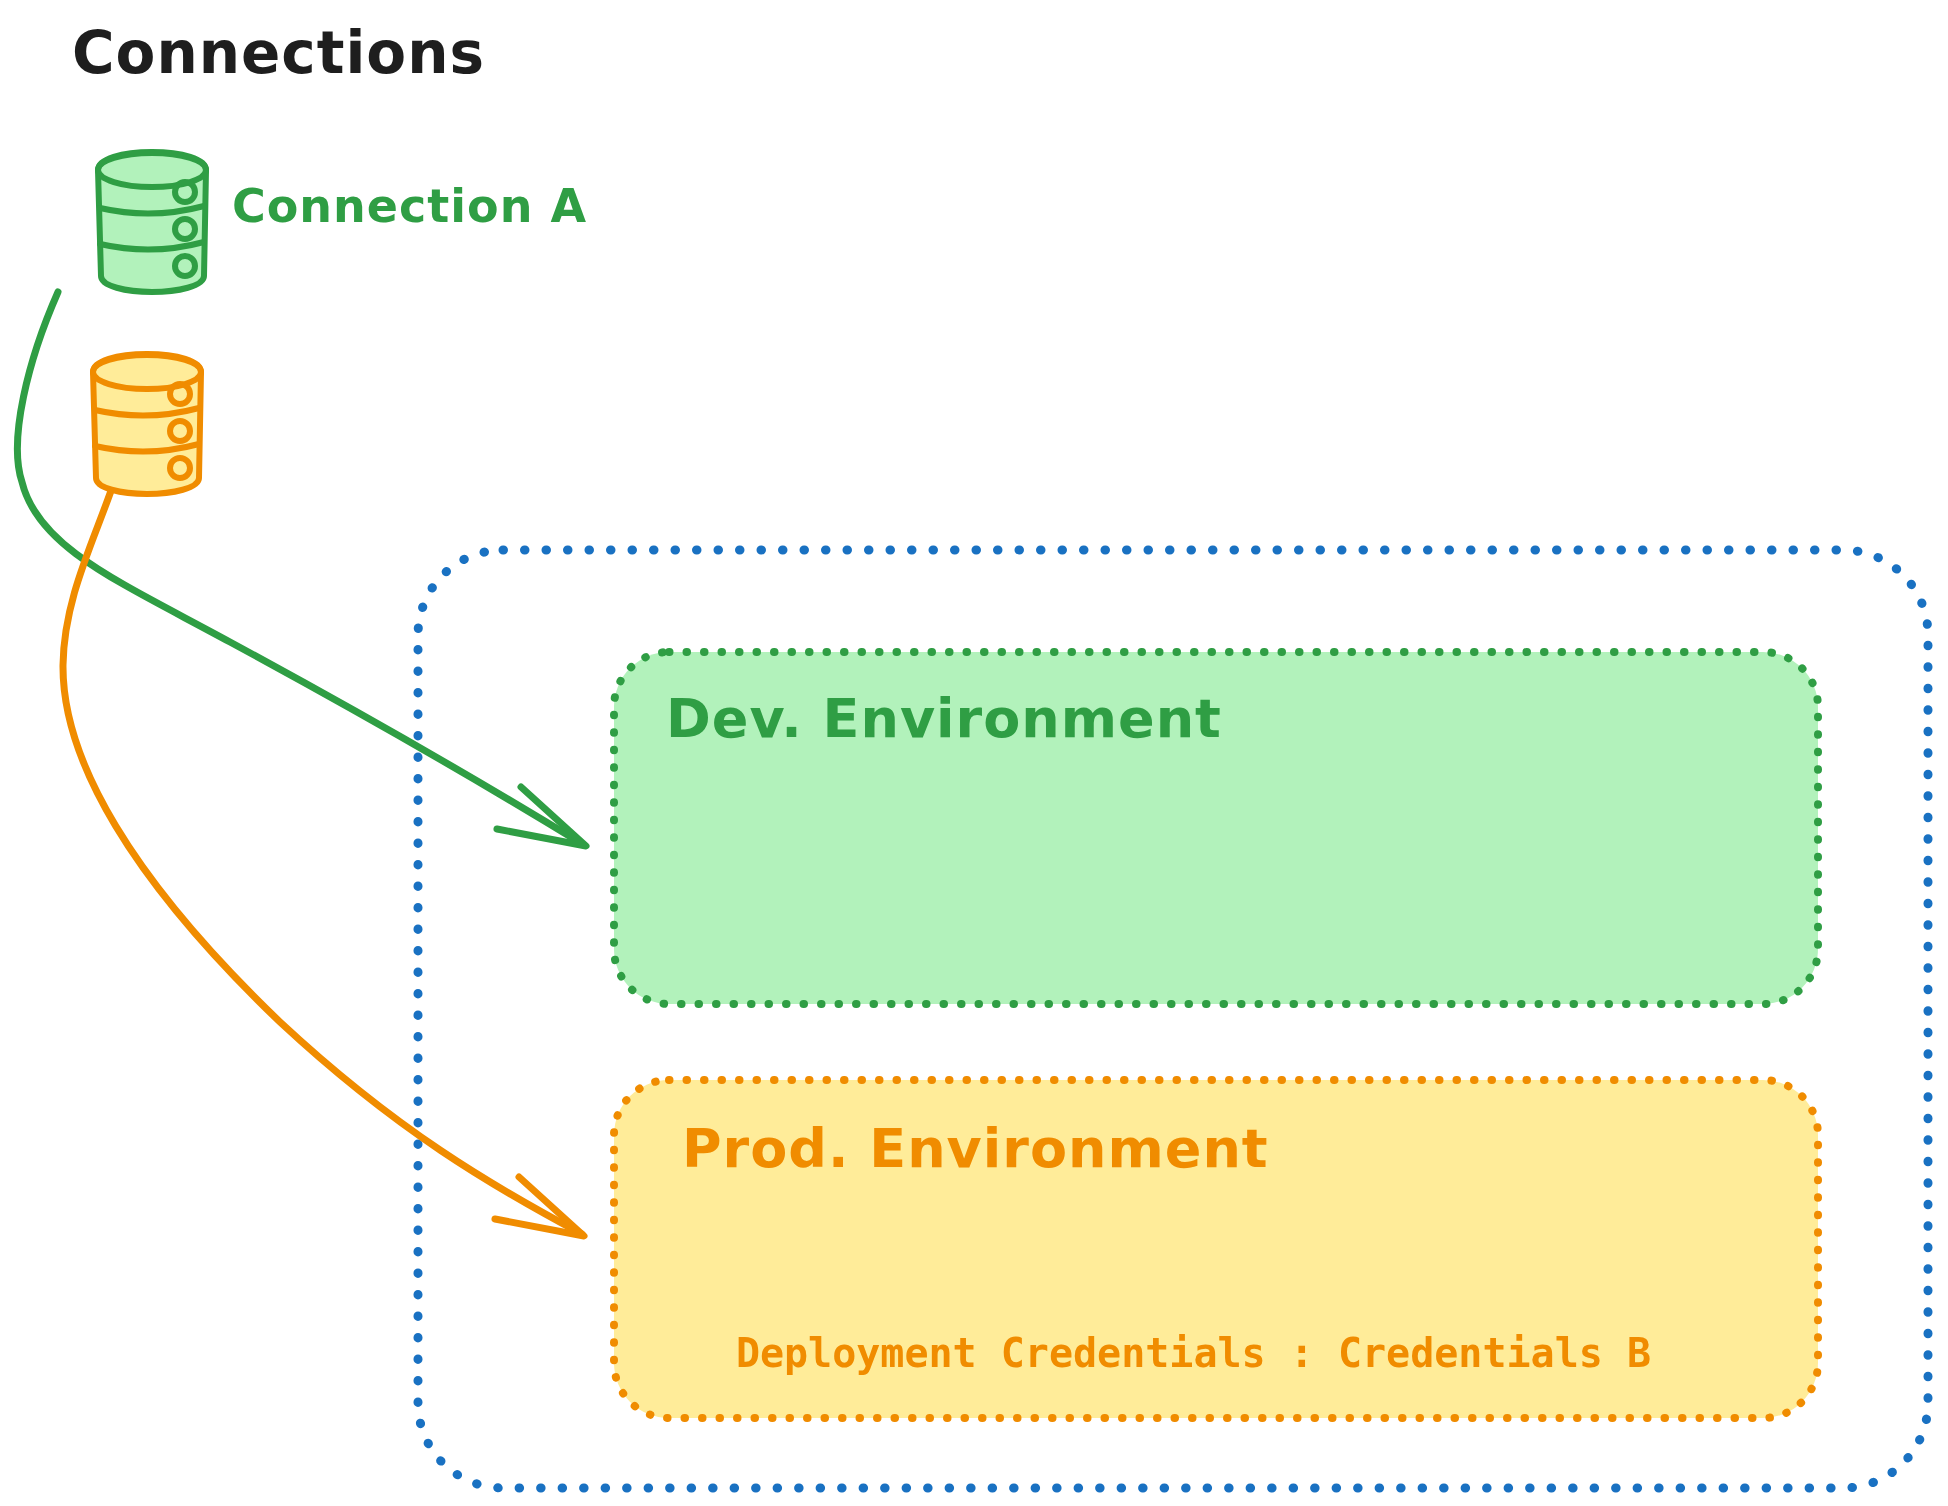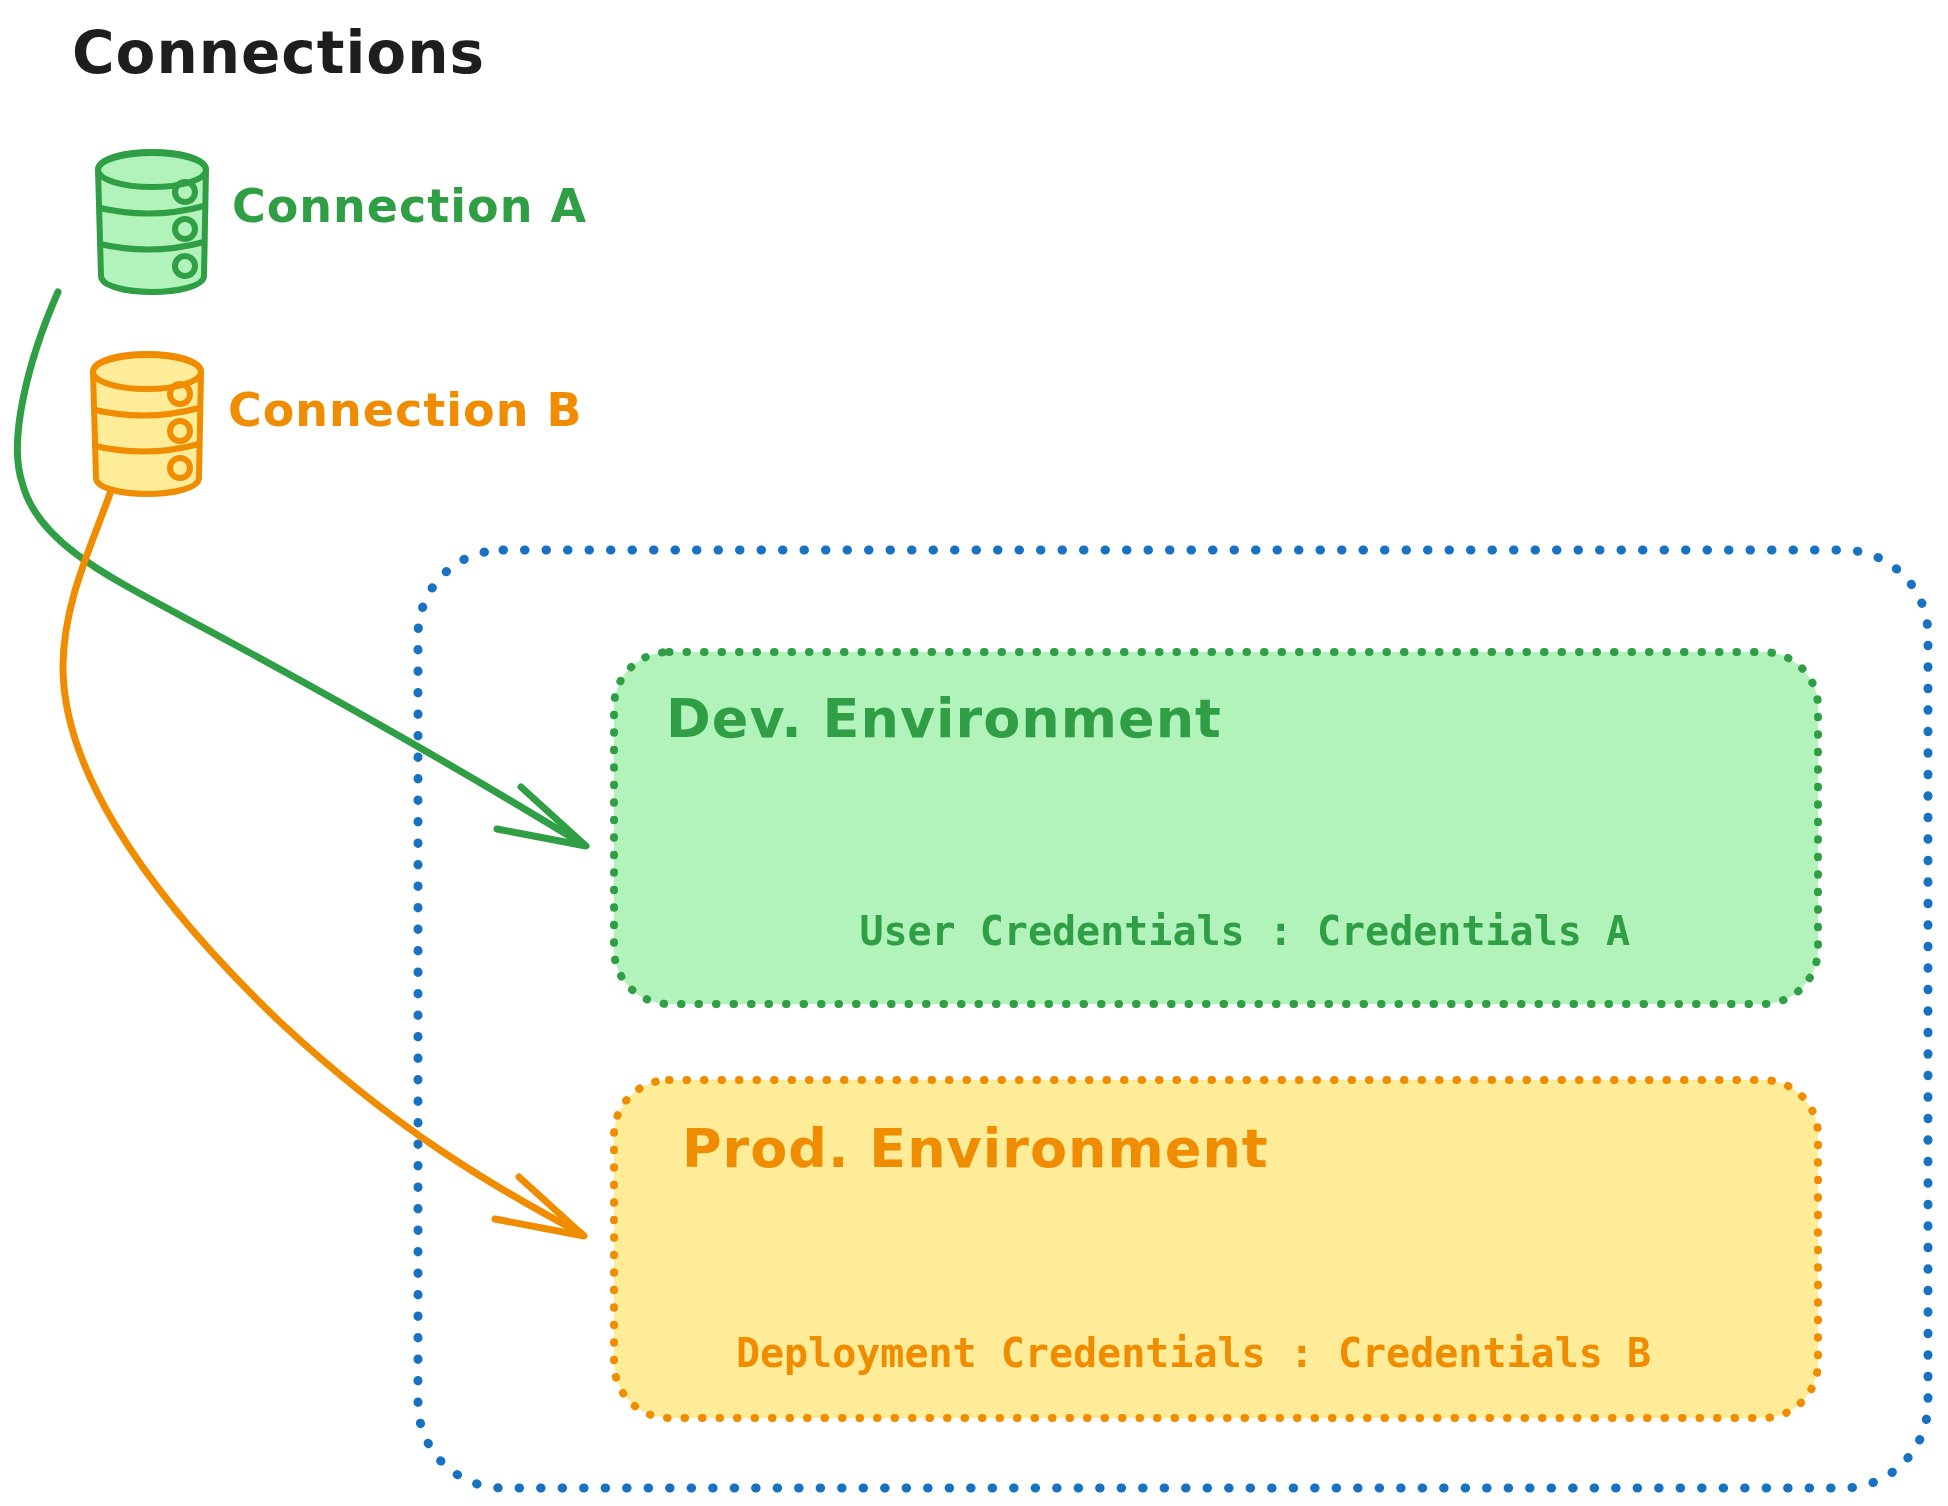--- a/index.html
+++ b/index.html
@@ -62,24 +62,22 @@
     </g>
 
     <use href="#db-icon" x="95" y="150" style="color:#2f9e44; --db-fill:#b2f2bb;" color="#2f9e44"></use>
     <use href="#db-icon" x="90" y="352" style="color:#f08c00; --db-fill:#ffec99;" color="#f08c00"></use>
   </svg>
 
   <div class="t hand fs-title c-ink" style="left:72px;top:20px;">Connections</div>
 
   <div class="t hand fs-conn c-green" style="left:232px;top:180px;text-align:right;">Connection A</div>
 
-  <div class="t hand fs-conn c-orange" style="left:228px;top:384px;">Connection B</div>
 
 
   <div class="t hand fs-env c-green" style="left:666px;top:688px;text-align:right;">Dev. Environment</div>
 
-  <div class="t mono fs-cred c-green" style="right:166px;top:908px;">User Credentials : Credentials A</div>
 
   <div class="t hand fs-env c-orange" style="left:682px;top:1118px;">Prod. Environment</div>
 
   <div class="t mono fs-cred c-orange" style="right:145px;top:1330px;">Deployment Credentials : Credentials B</div>
 
 </div>
 
 </body></html>

